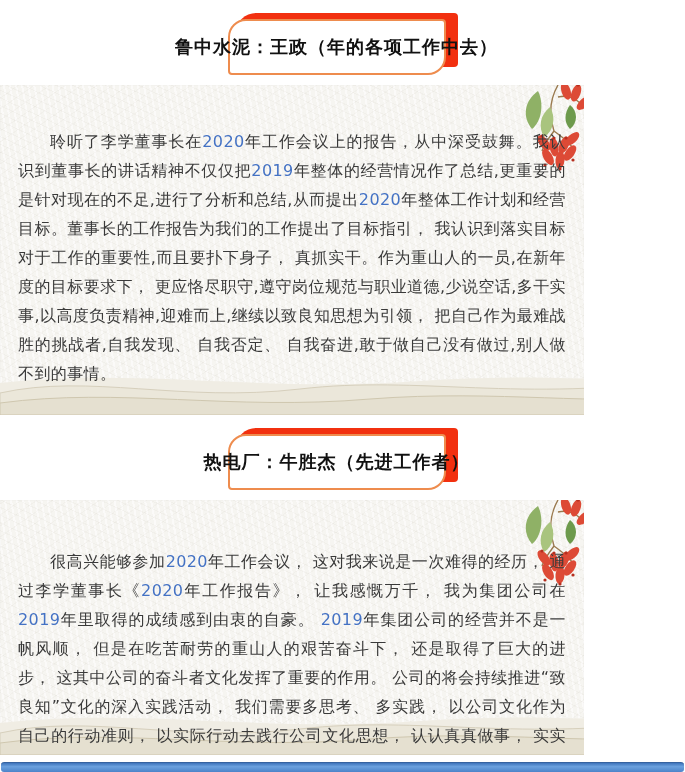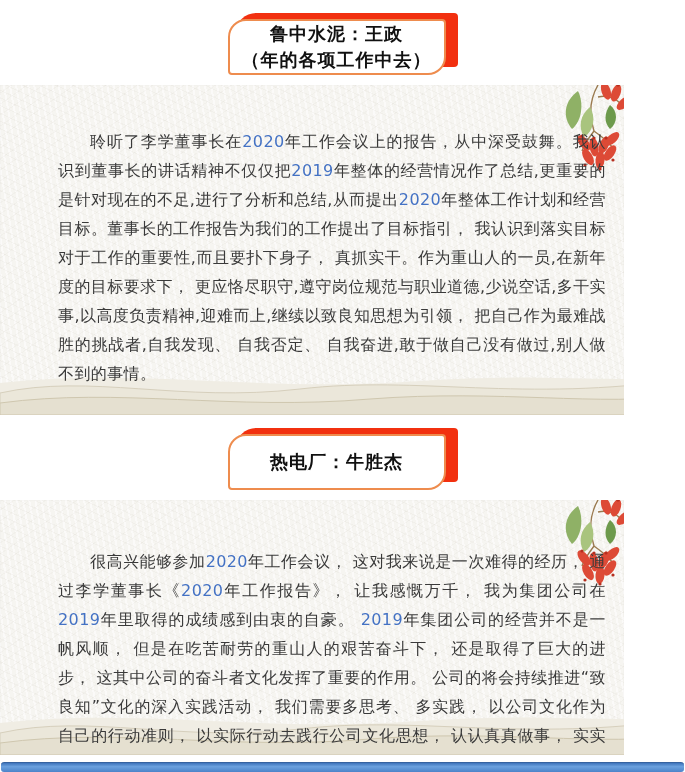--- a/index.html
+++ b/index.html
@@ -5,32 +5,32 @@
   html,body{margin:0;padding:0;}
   body{font-family:"DejaVu Sans","Liberation Sans",sans-serif;background:#ffffff;}
   .page{position:relative;width:685px;height:772px;overflow:hidden;background:#ffffff;}
 
   
   .title-box{position:relative;width:230px;height:62px;margin:13px auto 10px;}
   .title-red{position:absolute;top:0;right:0;left:8px;bottom:8px;
              background:var(--red,#f2300f);border-radius:20px 4px 4px 4px;}
   .title-inner{position:absolute;top:6px;right:12px;left:0;bottom:0;background:#ffffff;
              border:2px solid var(--orange,#ee8c4e);border-radius:18px 4px 18px 4px;
-             display:flex;flex-direction:column;align-items:center;justify-content:center;}
+             display:flex;flex-direction:row;align-items:center;justify-content:center;}
   .title-inner .t1,.title-inner .t2{font-size:18px;font-weight:bold;color:#111111;
              line-height:26px;letter-spacing:1px;white-space:nowrap;}
 
   
   .paper{position:relative;width:584px;overflow:hidden;
          background-color:#f6f5f1;
          background-image:
            repeating-linear-gradient(25deg, rgba(160,150,130,.06) 0 1px, transparent 1px 7px),
            repeating-linear-gradient(-35deg, rgba(160,150,130,.05) 0 1px, transparent 1px 9px),
            repeating-linear-gradient(80deg, rgba(255,255,255,.55) 0 2px, transparent 2px 6px);
-         box-shadow:0 0 2px rgba(0,0,0,.06) inset;padding-left:40px;}
+         box-shadow:0 0 2px rgba(0,0,0,.06) inset;}
   .paper.p1{height:330px;margin-top:10px;}
   .paper.p2{height:255px;margin-top:10px;}
 
   .content{position:relative;z-index:2;padding:0 18px;color:#3a3a3a;}
   .p1 .content{padding-top:42px;}
   .p2 .content{padding-top:47px;}
   .content p{margin:0;font-size:16px;line-height:29px;letter-spacing:0.4px;
              text-indent:2em;text-align:justify;}
   .content .num{color:var(--blue,#4472c4);}
 
@@ -101,20 +101,21 @@
         <path d="M0,46 C120,30 230,54 370,42 C500,32 600,50 685,38 L685,58 L0,58 Z" fill="#e5e0d0" stroke="#cfc7af" stroke-width="1"></path>
       </svg>
     </div>
   </section>
 
   <section>
     <div class="title-box">
       <div class="title-red"></div>
       <div class="title-inner">
         <div class="t1">热电厂：牛胜杰</div>
+        <div class="t2">（先进工作者）</div>
       </div>
     </div>
 
     <div class="paper p2">
       <svg class="berries" width="78" height="92" viewBox="0 0 78 92">
         <g stroke="#9a7a4f" stroke-width="1.4" fill="none">
           <path d="M44,4 C36,18 34,32 40,50"></path>
           <path d="M40,50 C34,58 30,64 28,70"></path>
           <path d="M40,50 C48,56 54,60 58,66"></path>
           <path d="M44,16 C52,14 60,16 66,22"></path>

